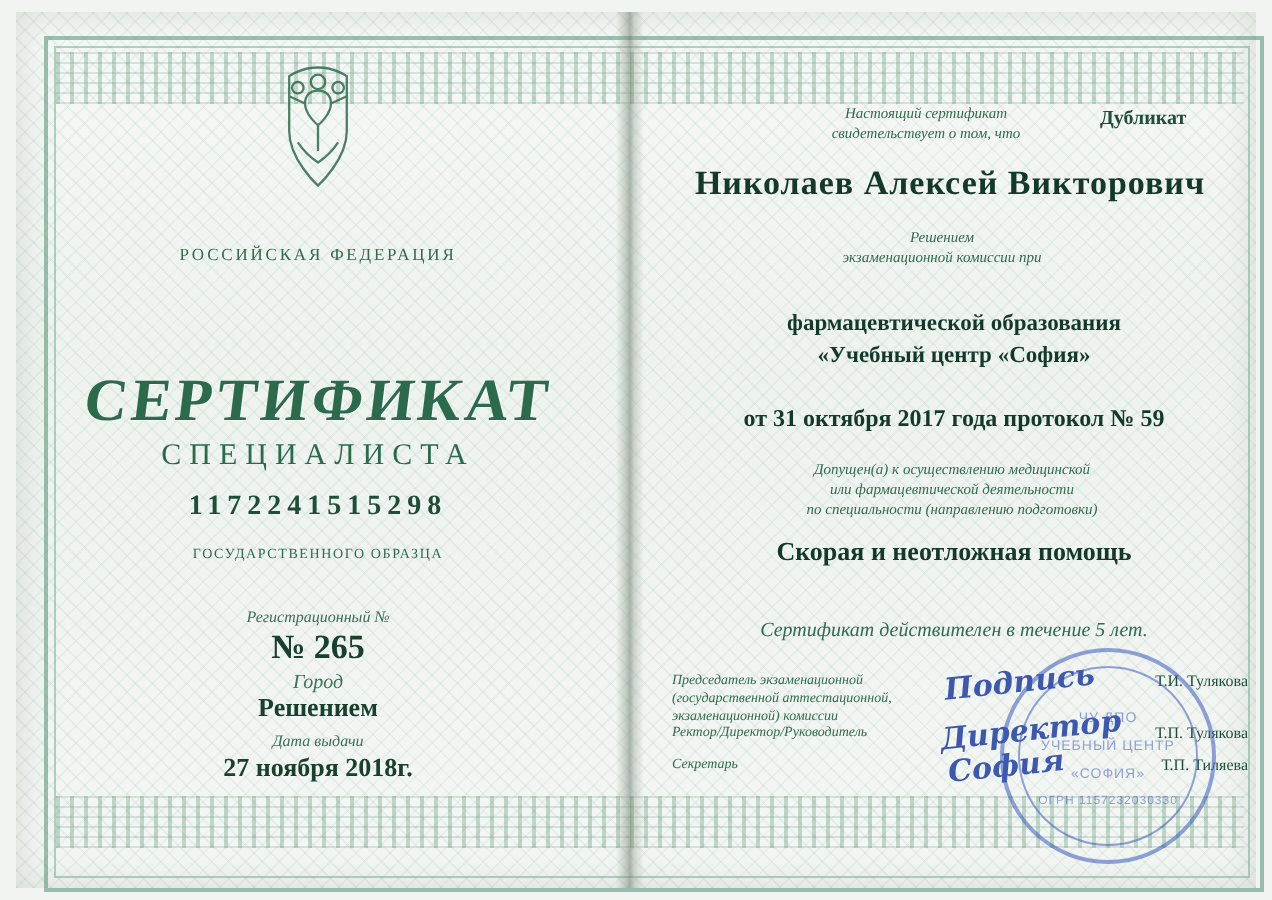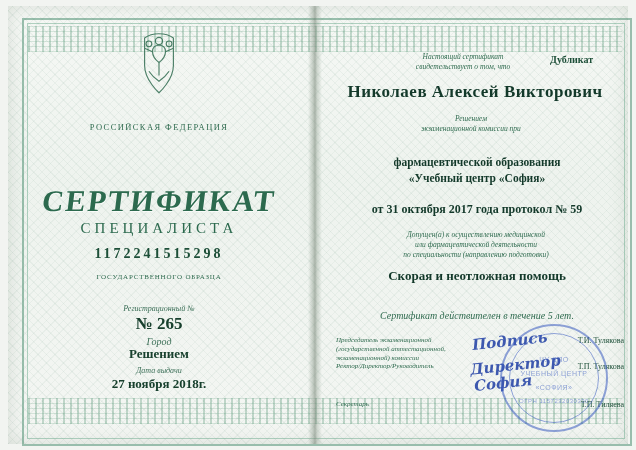--- a/index.html
+++ b/index.html
@@ -331,21 +331,21 @@
   .sign-row .name {
     position: absolute;
     right: 2px;
     top: 0;
     font-size: 8px;
     font-style: normal;
     color: #1d4f38;
   }
   .sr1 { top: 330px; }
   .sr2 { top: 356px; }
-  .sr3 { top: 372px; margin-top: 22px; }
+  .sr3 { top: 372px; }
 
   
   .sig {
     position: absolute;
     color: #2a48a8;
     font-family: "DejaVu Serif", serif;
     font-style: italic;
     font-weight: bold;
     transform: rotate(-6deg);
     opacity: 0.9;

